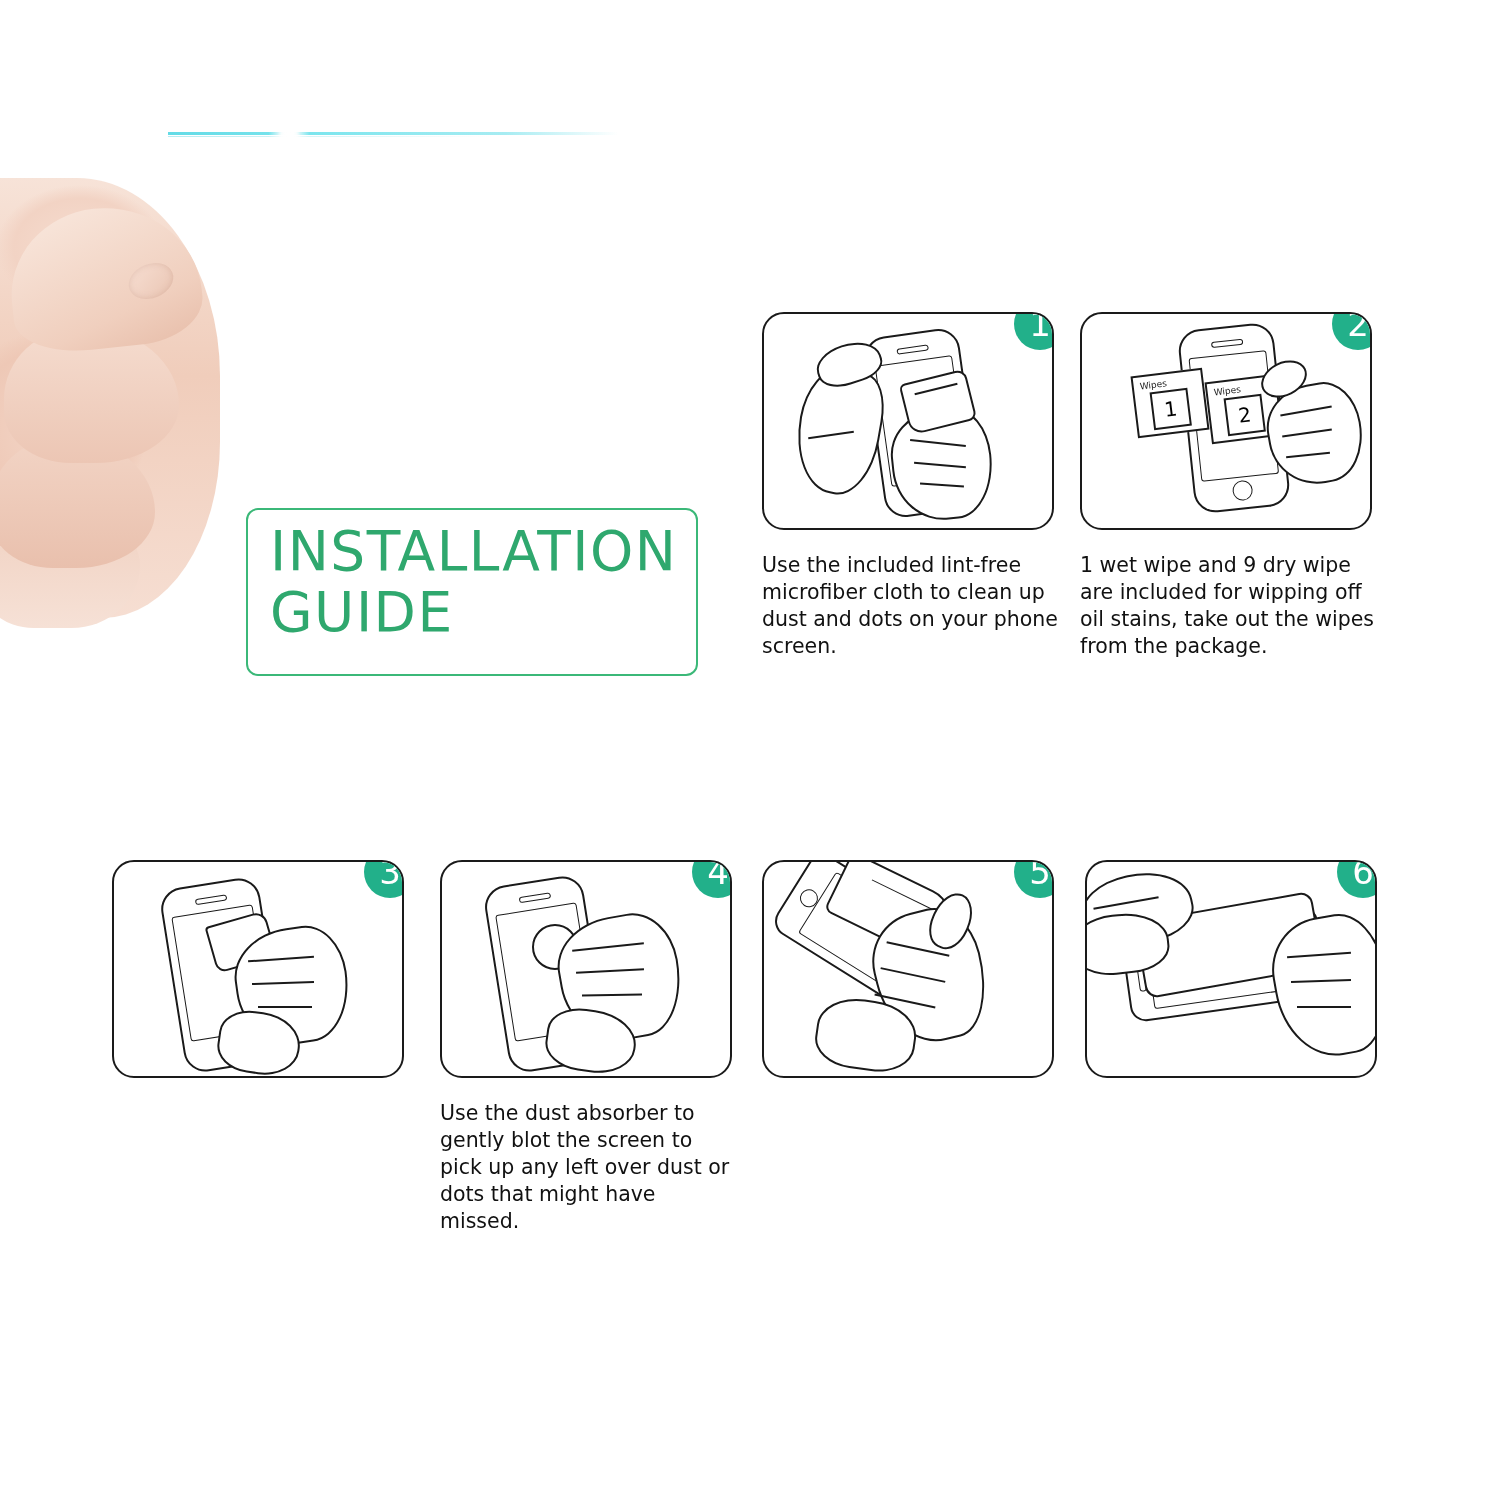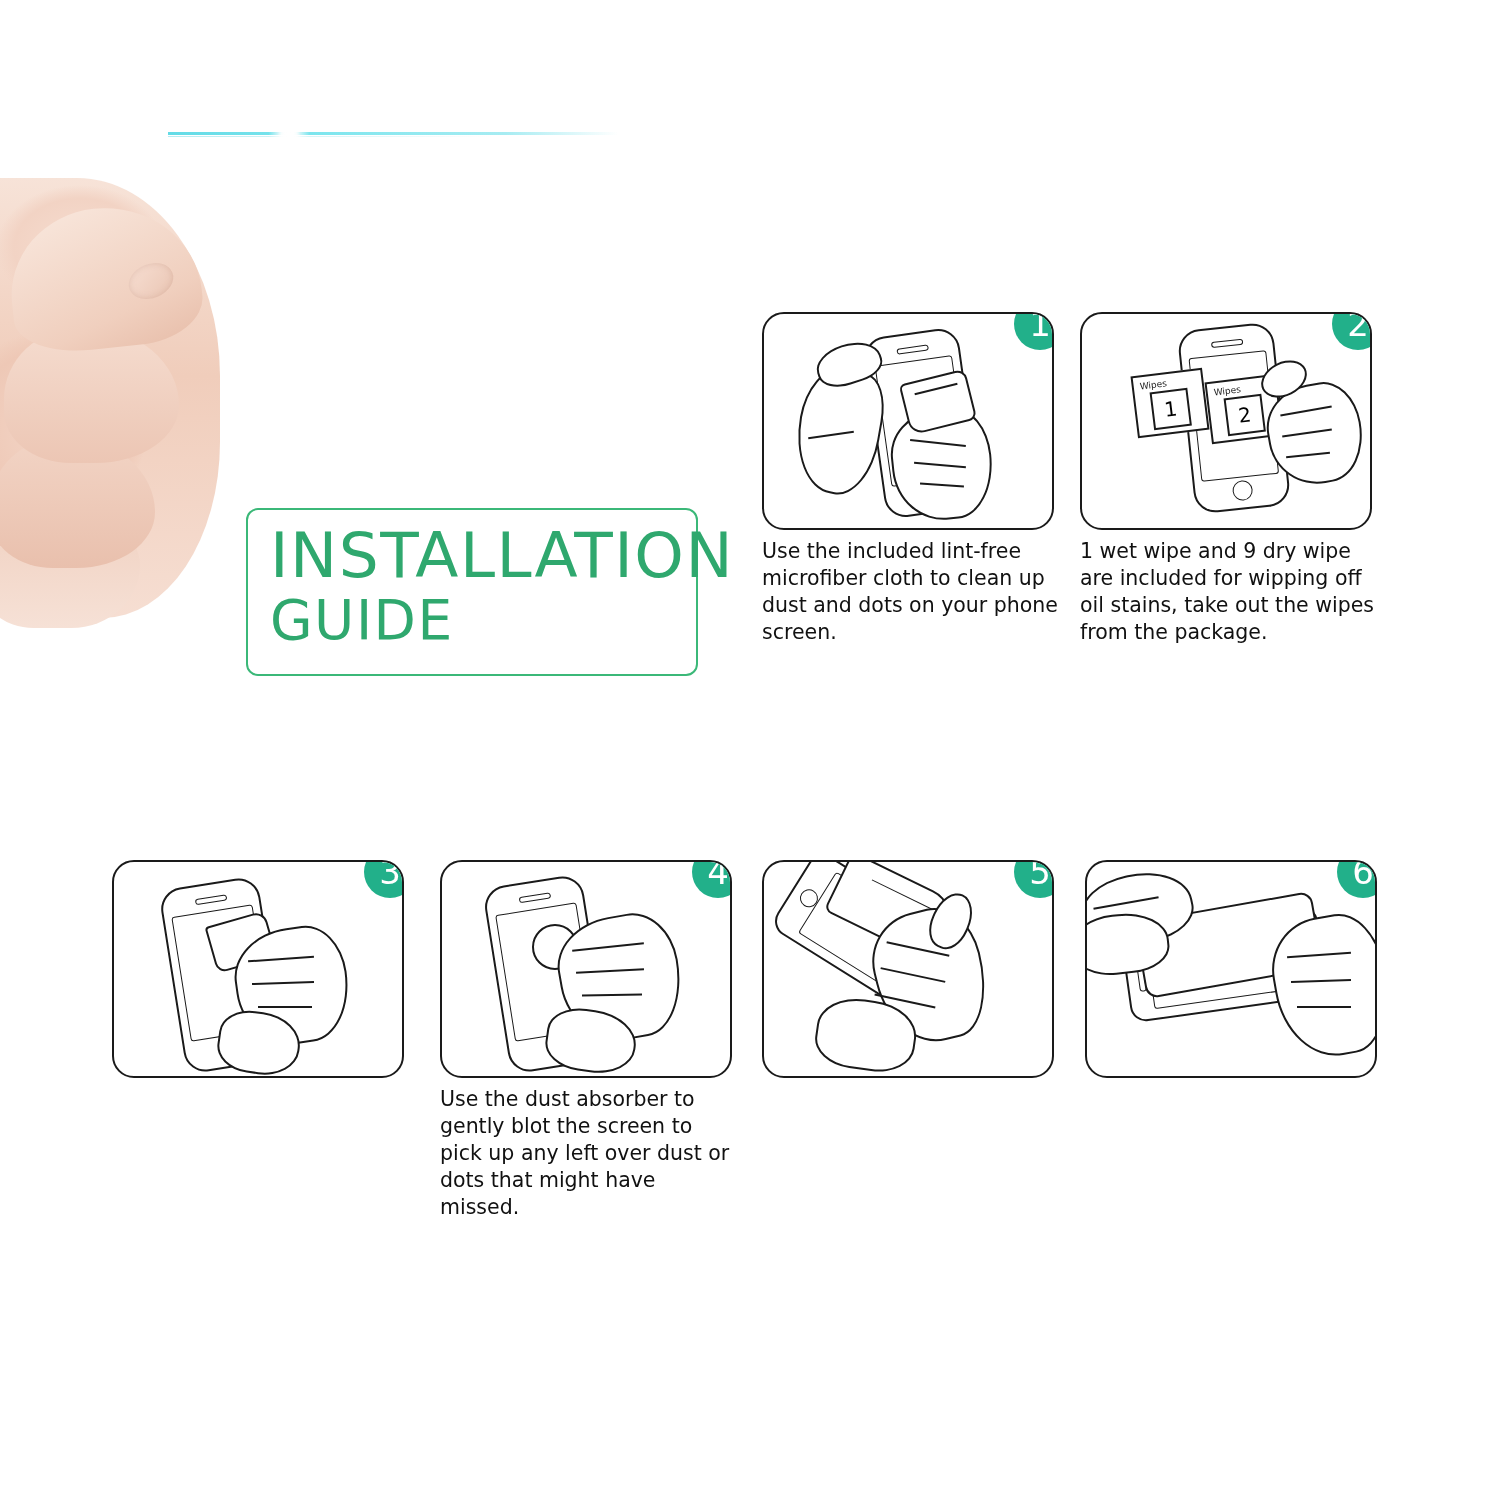--- a/index.html
+++ b/index.html
@@ -164,21 +164,21 @@
     padding: 14px 22px 0 22px;
   }
   .title-box .line1,
   .title-box .line2 {
     font-family: "DejaVu Sans", sans-serif;
     font-weight: 400;
     color: #2fa86e;
     letter-spacing: 1.5px;
     line-height: 1.0;
   }
-  .title-box .line1 { font-size: 63px; }
+  .title-box .line1 { font-size: 55px; }
   .title-box .line2 { font-size: 55px; margin-top: 6px; }
 
   
   .step {
     position: absolute;
   }
   .panel {
     position: relative;
     border: 2.5px solid #1a1a1a;
     border-radius: 22px;
@@ -250,21 +250,21 @@
 
   
   #step1 { left: 762px; top: 312px; }
   #step2 { left: 1080px; top: 312px; }
   #step3 { left: 112px; top: 860px; }
   #step4 { left: 440px; top: 860px; }
   #step5 { left: 762px; top: 860px; }
   #step6 { left: 1085px; top: 860px; }
 
   .panel-lg { width: 292px; height: 218px; }
-  .cap-lg   { width: 300px; margin-top: 8px; }
+  .cap-lg   { width: 300px; margin-top: 22px; }
   .badge-lg { width: 52px; height: 52px; right: -14px; top: -16px; }
 </style>
 </head>
 <body>
 
 <div class="hand-photo">
   <div class="skin"></div>
   <div class="palm"></div>
   <div class="finger2"></div>
   <div class="finger"></div>

